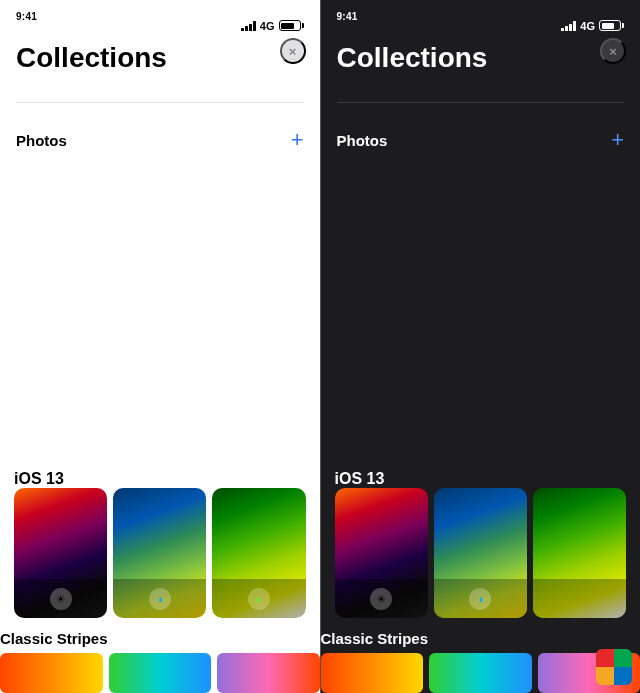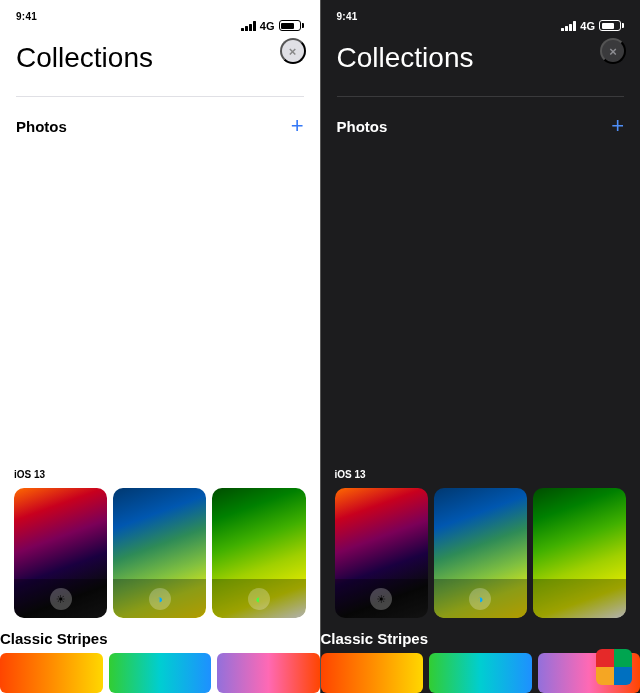--- a/index.html
+++ b/index.html
@@ -127,32 +127,32 @@
       background: #e0e0e5;
       color: #888;
     }
     .dark .close-btn {
       background: #3a3a3c;
       color: #8e8e93;
     }
 
     .collections-title {
       font-size: 28px;
-      font-weight: 400;
+      font-weight: 700;
       margin-top: 4px;
-      margin-bottom: 22px;
+      margin-bottom: 28px;
     }
     .light .collections-title { color: #000; }
     .dark .collections-title { color: #fff; }
 
     .photos-row {
       display: flex;
       align-items: center;
       justify-content: space-between;
-      padding: 18px 0;
+      padding: 26px 0;
       border-top: 1px solid;
     }
     .light .photos-row { border-color: #e0e0e5; }
     .dark .photos-row { border-color: #3a3a3c; }
 
     .photos-label {
       font-size: 15px;
       font-weight: 600;
     }
     .light .photos-label { color: #000; }
@@ -172,23 +172,23 @@
       flex: 1;
       min-height: 160px;
     }
 
     
     .ios13-section {
       padding: 0 14px;
     }
 
     .ios13-label {
-      font-size: 10px;
+      font-size: 16px;
       font-weight: 600;
-      margin-bottom: 8px;
+      margin-bottom: 0;
     }
     .light .ios13-label { color: #000; }
     .dark .ios13-label { color: #fff; }
 
     .wallpaper-row {
       display: flex;
       gap: 6px;
       margin-bottom: 4px;
     }
 

